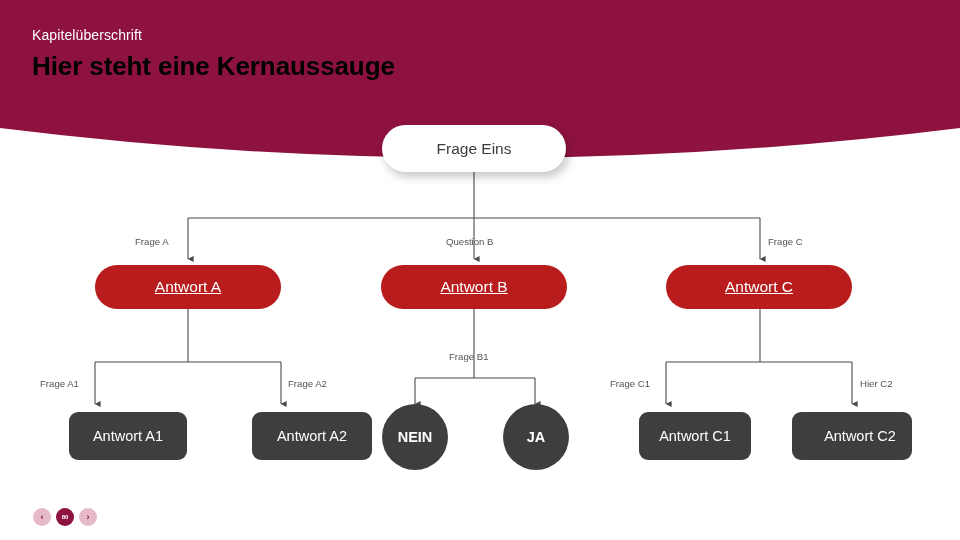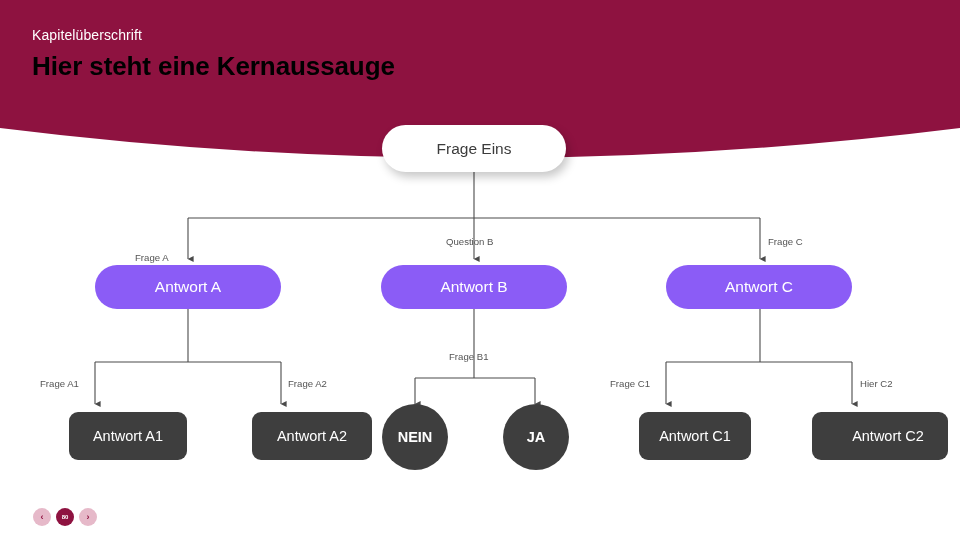--- a/index.html
+++ b/index.html
@@ -77,26 +77,27 @@
     background: #ffffff;
     border-radius: 26px;
     color: #3c3c3c;
     font-size: 15.5px;
     font-weight: 400;
     box-shadow: 3px 5px 10px rgba(0,0,0,0.22);
     z-index: 5;
   }
 
   .node-primary {
-    background: #8b5cf6;
+    background: #b91c1c;
     border-radius: 24px;
     color: #ffffff;
     font-size: 15.5px;
     font-weight: 400;
     z-index: 4;
+    text-decoration: underline;
   }
 
   .node-leaf {
     background: #3e3e3e;
     border-radius: 9px;
     color: #ffffff;
     font-size: 14.5px;
     font-weight: 400;
     z-index: 4;
     margin-left: 32px;
@@ -202,21 +203,21 @@
       <path d="M666,362 L852,362"></path>
       <path d="M666,362 L666,404" marker-end="url(#arrowhead)"></path>
       <path d="M852,362 L852,404" marker-end="url(#arrowhead)"></path>
     </g>
   </svg>
 
   <div class="node node-root" style="left:382px; top:125px; width:184px; height:47px;">
     <span>Frage Eins</span>
   </div>
 
-  <div class="edge-label" style="left:135px; top:252px;">Frage A</div>
+  <div class="edge-label" style="left:135px; top:236px;">Frage A</div>
   <div class="edge-label" style="left:446px; top:236px;">Question B</div>
   <div class="edge-label" style="left:768px; top:236px;">Frage C</div>
 
   <div class="node node-primary" style="left:95px; top:265px; width:186px; height:44px;">
     <span>Antwort A</span>
   </div>
   <div class="node node-primary" style="left:381px; top:265px; width:186px; height:44px;">
     <span>Antwort B</span>
   </div>
   <div class="node node-primary" style="left:666px; top:265px; width:186px; height:44px;">
@@ -239,21 +240,21 @@
   <div class="node node-circle" style="left:382px; top:404px; width:66px; height:66px;">
     <span>NEIN</span>
   </div>
   <div class="node node-circle" style="left:503px; top:404px; width:66px; height:66px;text-align:center;">
     <span>JA</span>
   </div>
 
   <div class="node node-leaf" style="left:607px; top:412px; width:112px; height:48px;">
     <span>Antwort C1</span>
   </div>
-  <div class="node node-leaf" style="left:780px; top:412px; width:136px; height:48px;padding-left:16px;">
+  <div class="node node-leaf" style="left:760px; top:412px; width:120px; height:48px;padding-left:16px;">
     <span>Antwort C2</span>
   </div>
 
   <div id="pager">
     <div class="pager-dot pager-arrow">
       <span>‹</span>
     </div>
     <div class="pager-dot pager-current">
       <span>80</span>
     </div>

